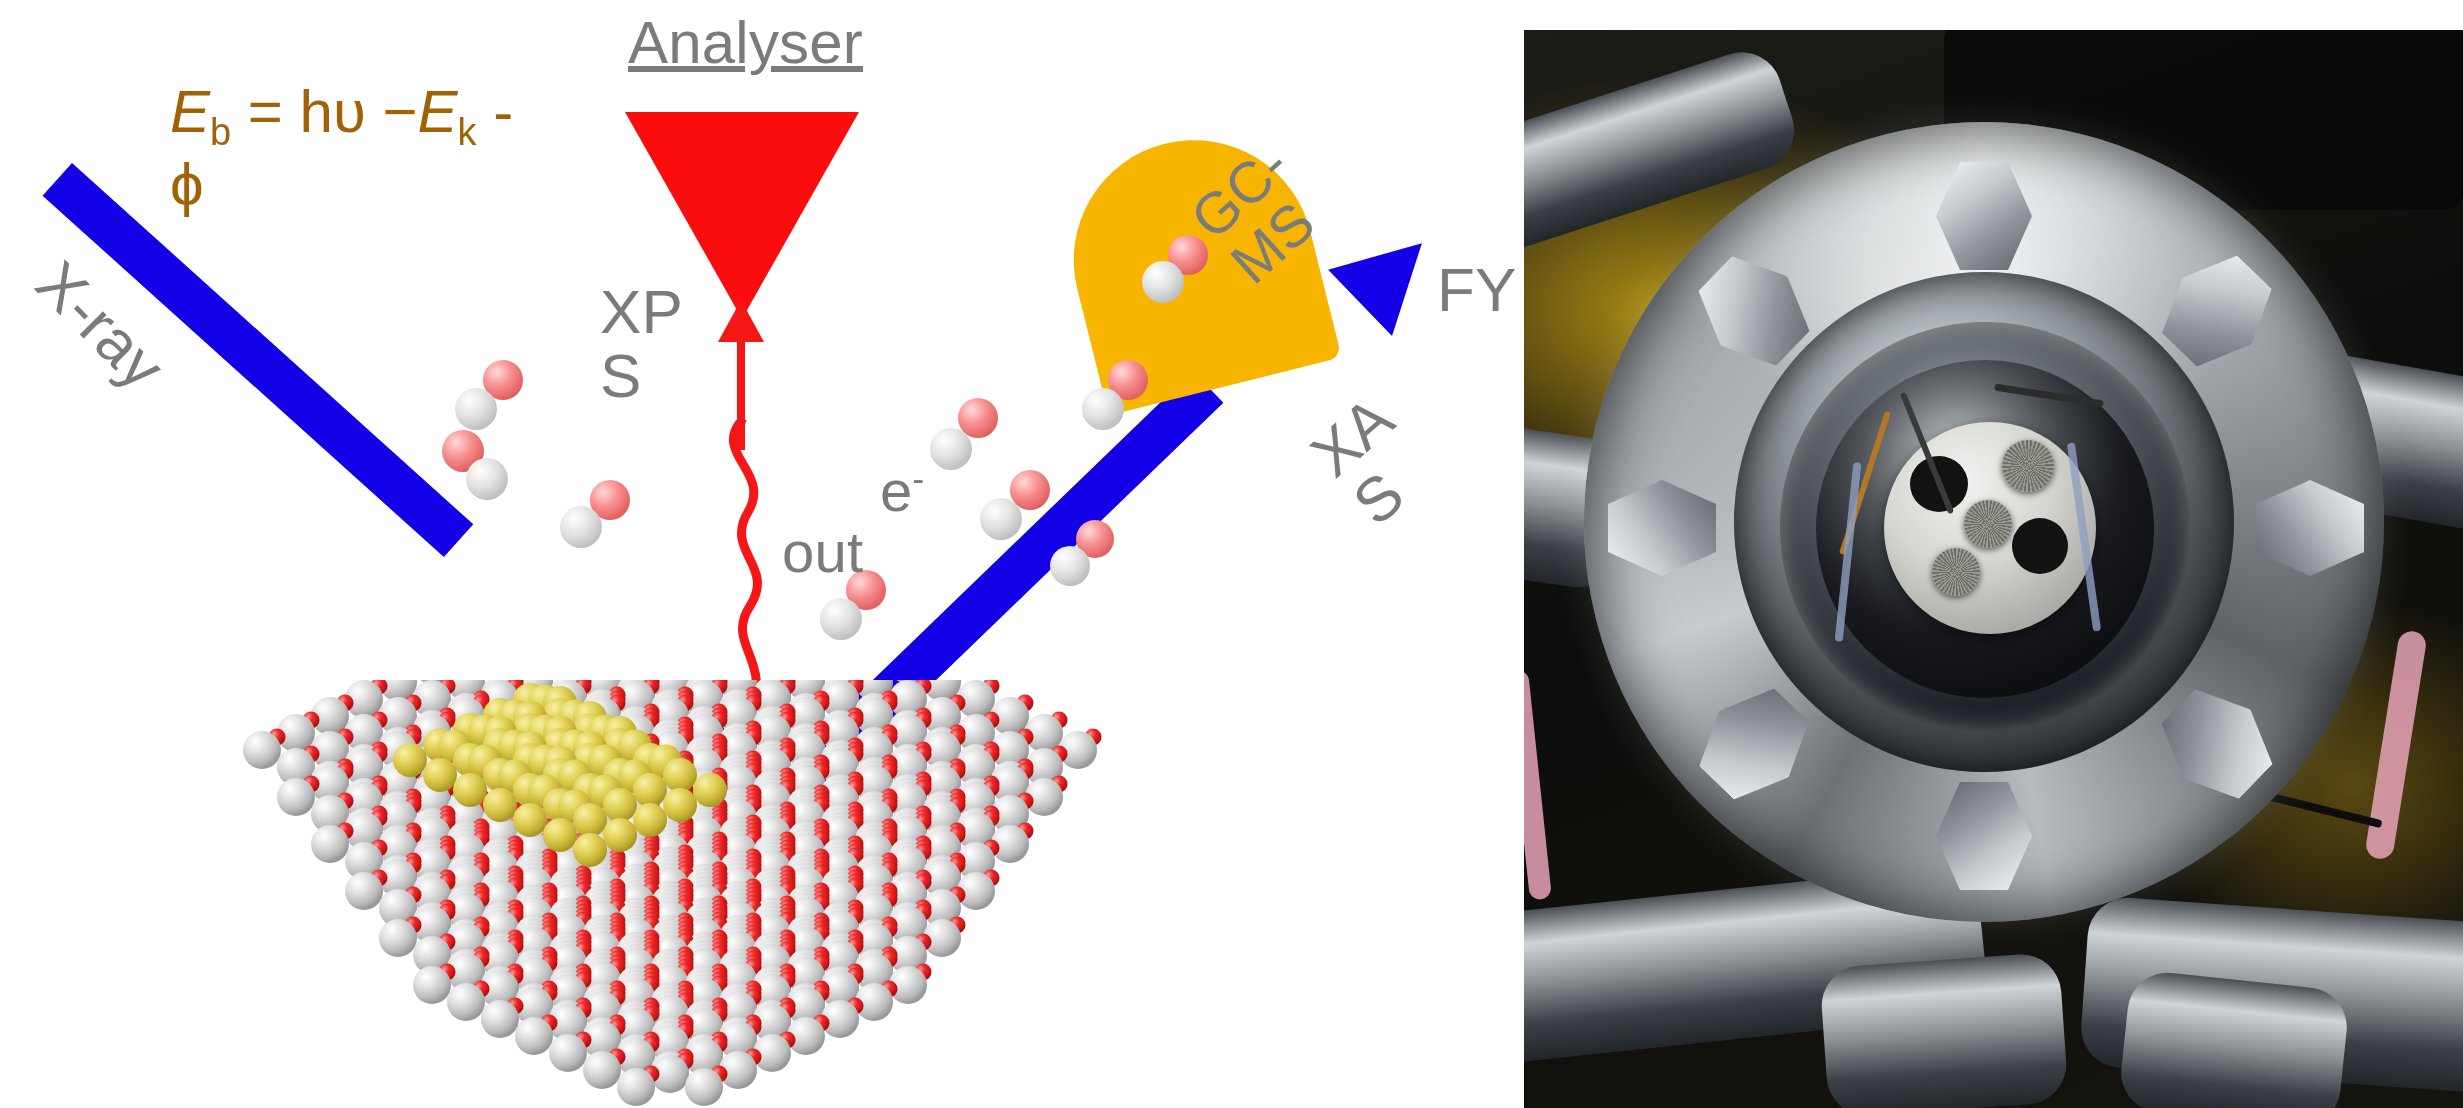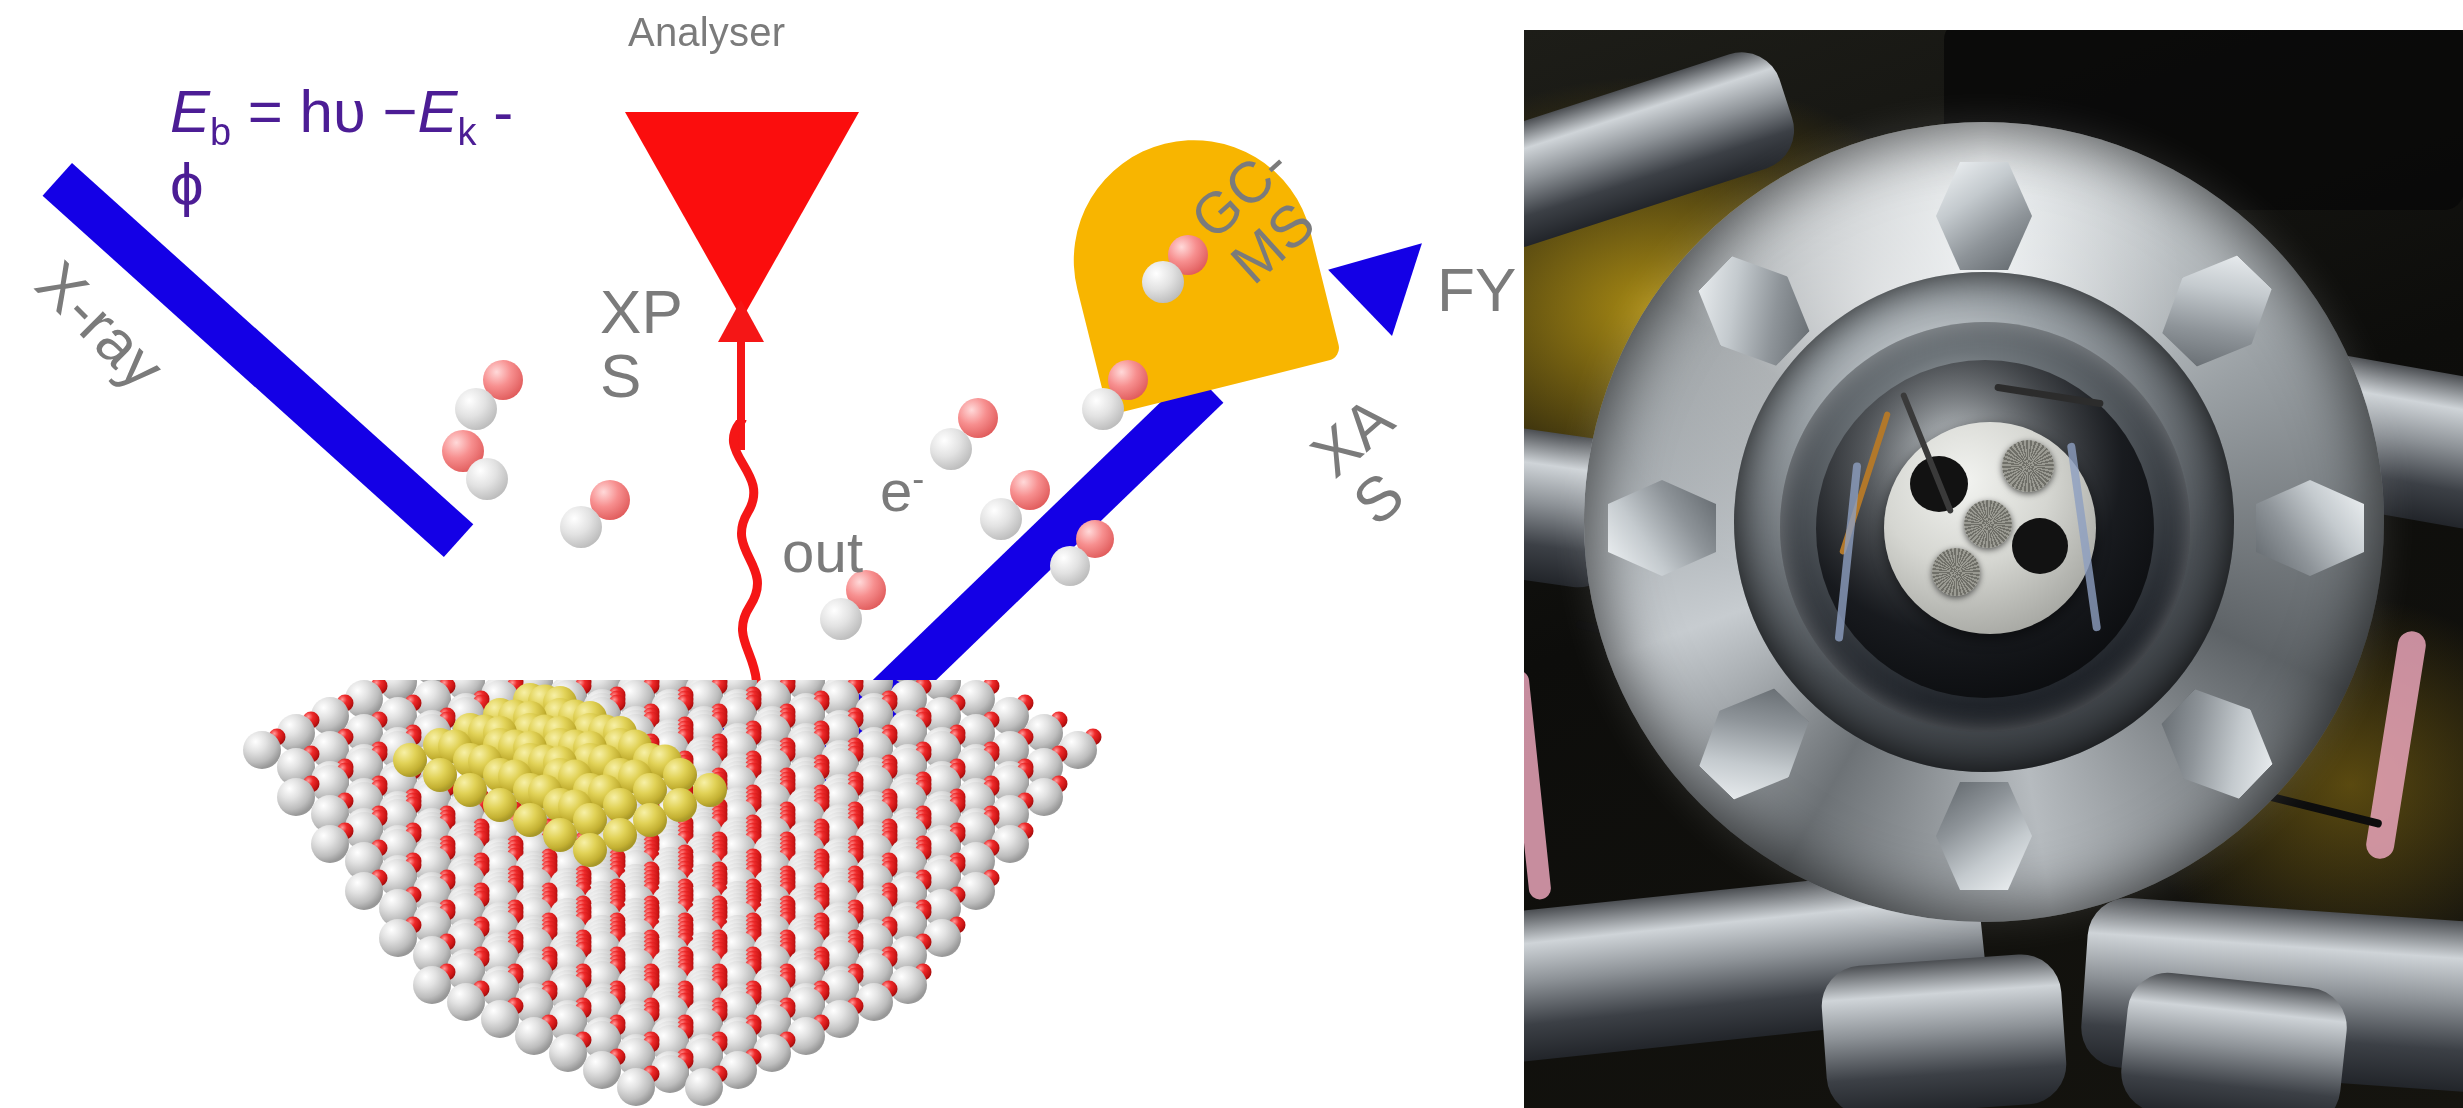--- a/index.html
+++ b/index.html
@@ -7,36 +7,36 @@
        font-family:"Liberation Sans","DejaVu Sans",sans-serif;}
 
   #root{position:relative;width:2463px;height:1108px;background:#fff;}
 
   
   #schematic{position:absolute;left:0;top:0;width:1524px;height:1108px;background:#fff;}
 
   .lbl{position:absolute;color:#7b7b7b;white-space:pre;line-height:1.04;
        letter-spacing:0.2px;}
 
-  #analyser-label{left:628px;top:12px;font-size:40px;}
+  #analyser-label{left:628px;top:12px;font-size:60px;text-decoration:underline;}
   #xps-label{left:600px;top:280px;font-size:62px;width:110px;}
   #eout-label{left:782px;top:400px;font-size:58px;width:120px;}
   #eout-label .sup{font-size:36px;vertical-align:super;}
   #fy-label{left:1437px;top:258px;font-size:62px;}
 
   #xray-label{left:70px;top:250px;font-size:62px;
               transform:rotate(45deg);transform-origin:left top;}
   #xas-label{left:1300px;top:440px;font-size:62px;width:110px;
              transform:rotate(-41deg);transform-origin:left top;}
   #gcms-label{left:1180px;top:205px;font-size:58px;width:130px;color:#7b7b7b;
               transform:rotate(-42deg);transform-origin:left top;}
 
   
   #equation{position:absolute;left:170px;top:80px;width:420px;font-size:60px;
-            color:#4c1d95;line-height:1.08;}
+            color:#a16207;line-height:1.08;}
   #equation i{font-style:italic;}
   #equation sub{font-size:38px;font-style:normal;}
 
   
   #analyser-cone{position:absolute;left:625px;top:112px;width:0;height:0;
        border-left:117px solid transparent;border-right:117px solid transparent;
        border-top:207px solid #fb0d0d;}
 
   
   #e-arrow{position:absolute;left:737px;top:320px;width:8px;height:130px;

